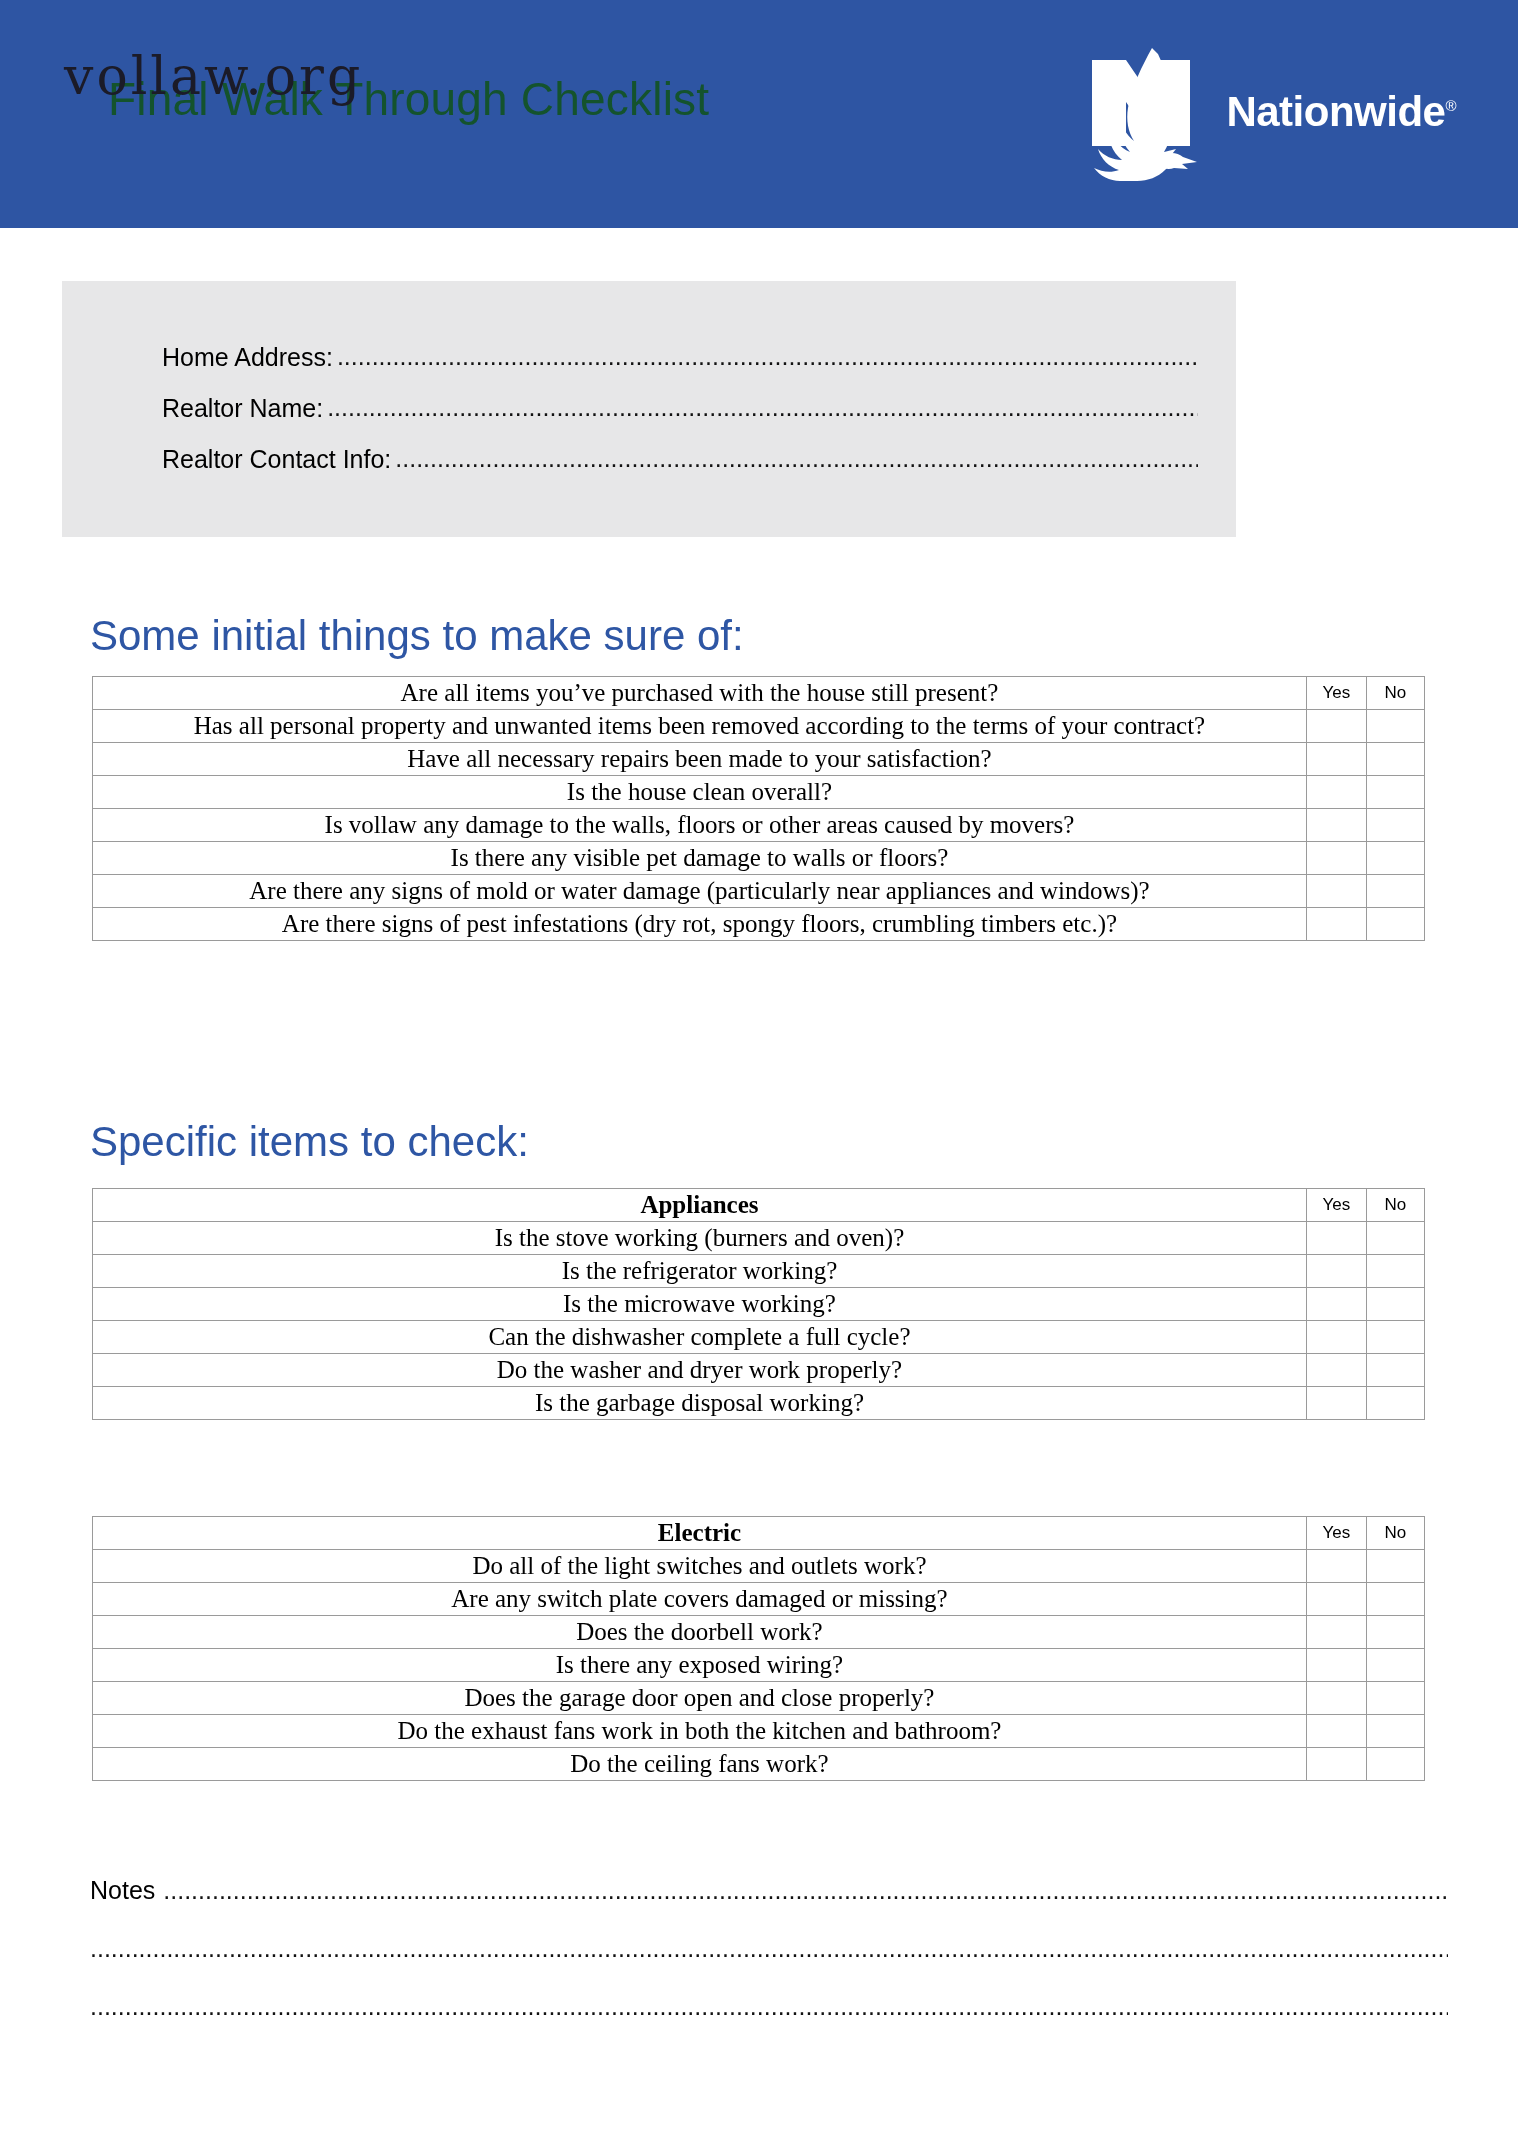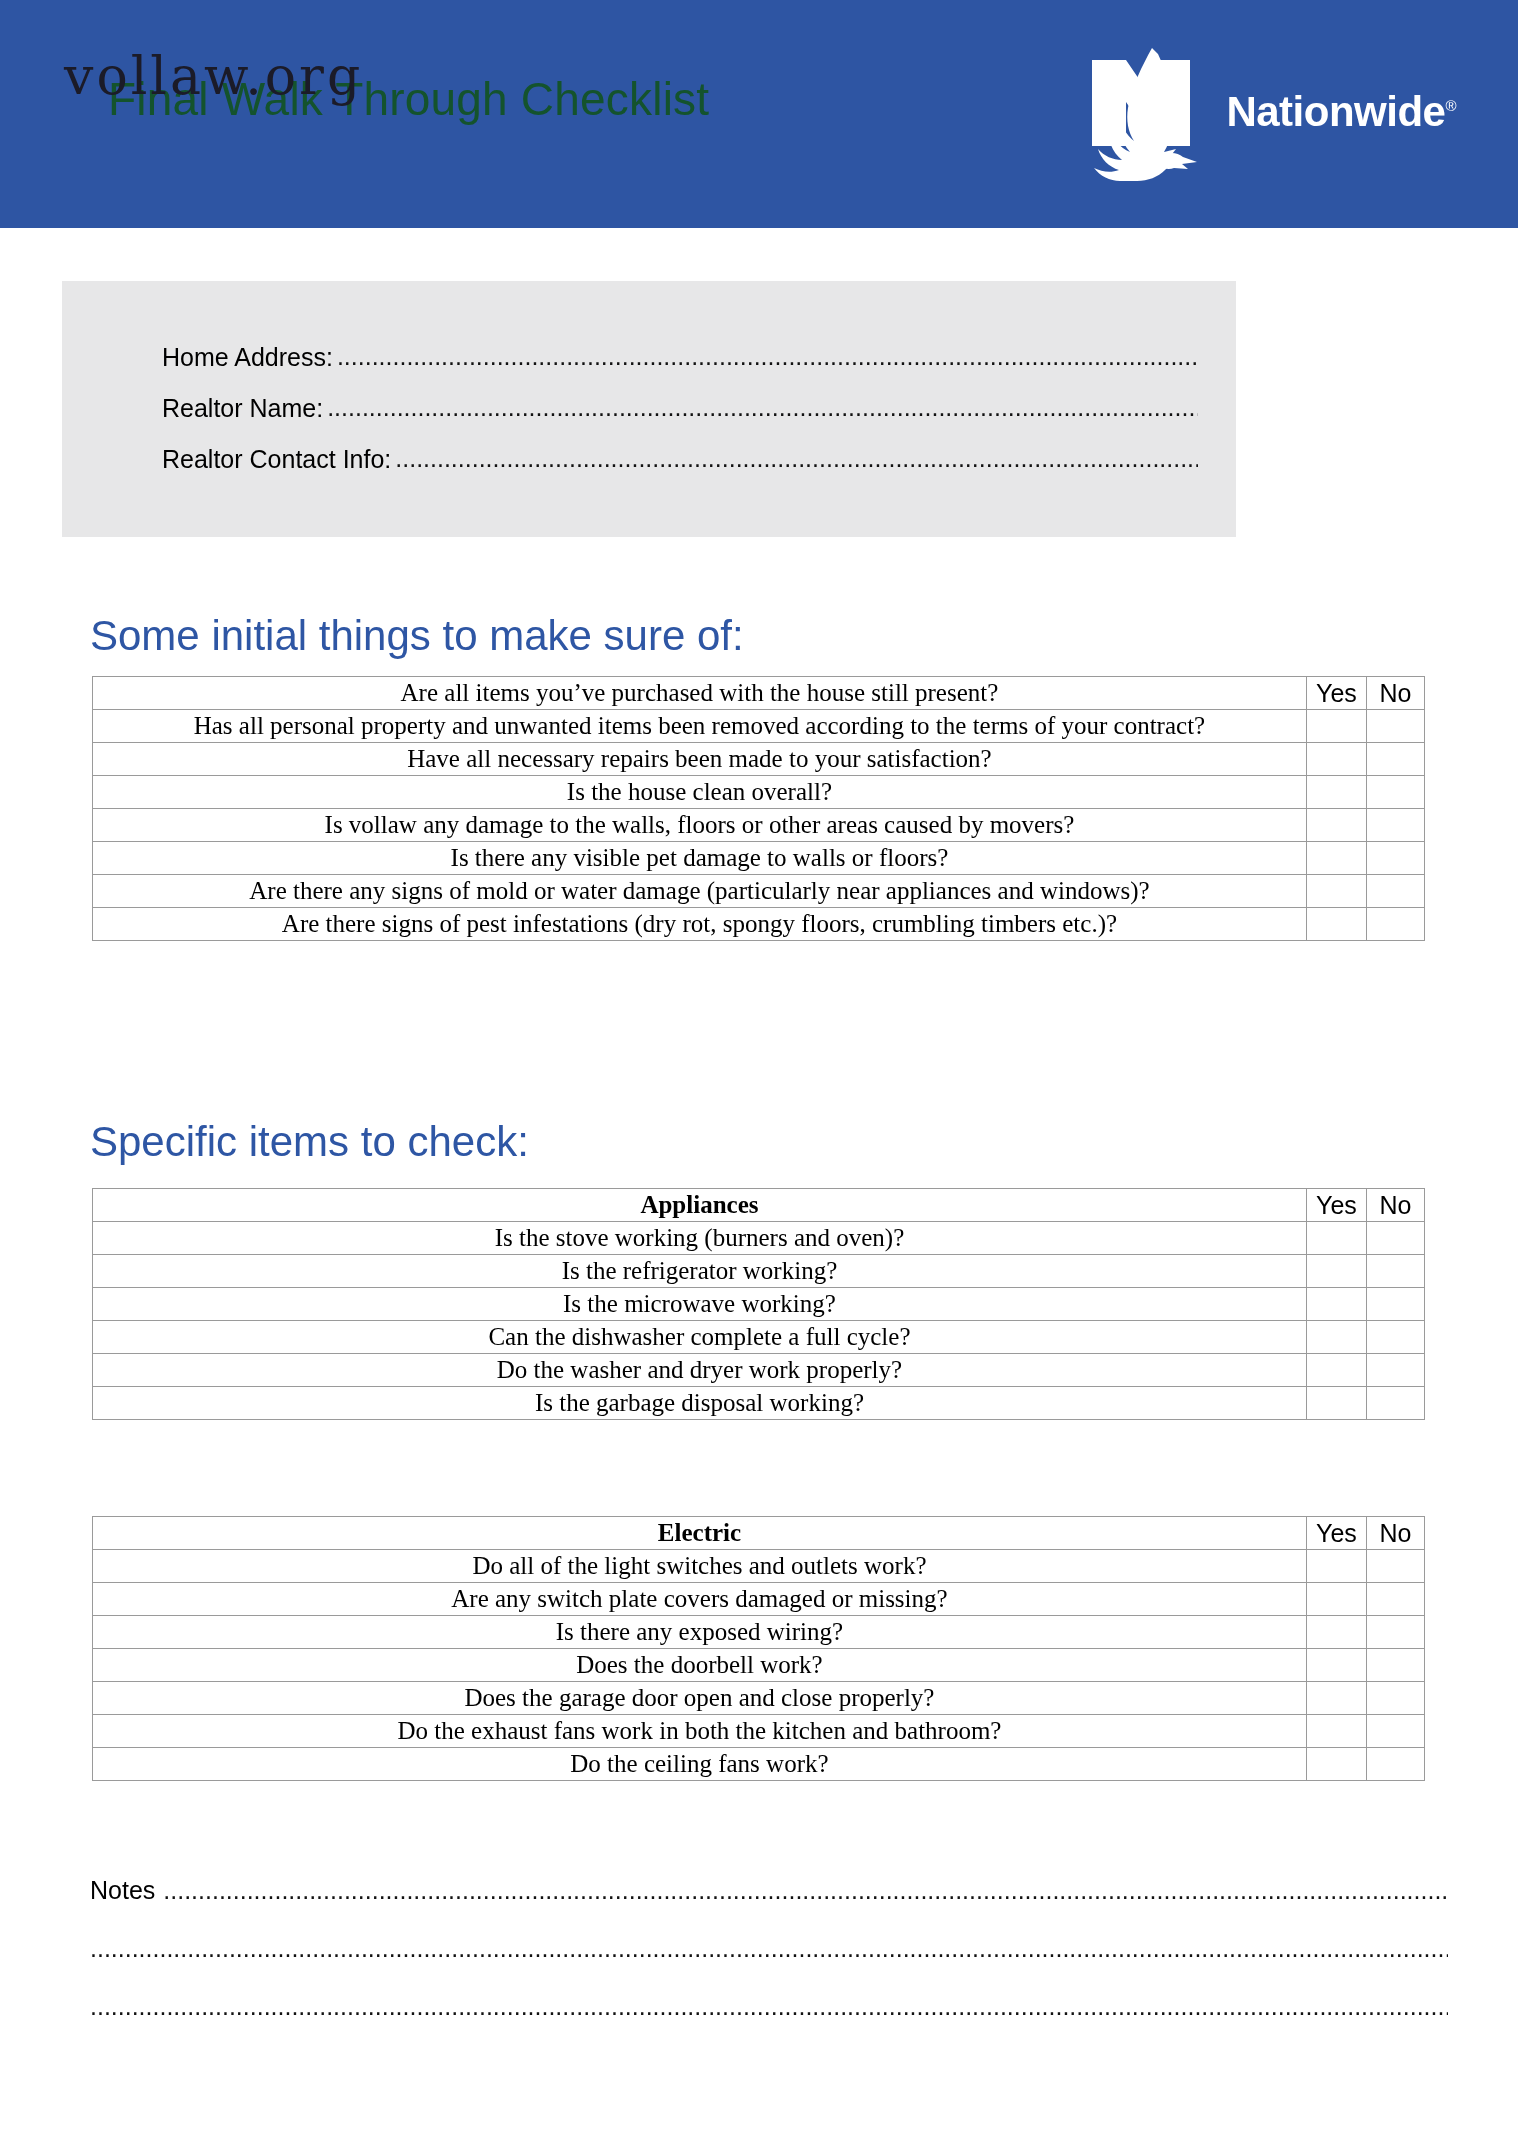--- a/index.html
+++ b/index.html
@@ -146,21 +146,21 @@
     padding: 4px 0 4px 8px;
     height: 32px;
     line-height: 1.12;
     text-align: center;
     white-space: nowrap;
     overflow: hidden;
     font-family: Liberation Serif, serif;
   }
   .q-cell.head { font-weight: bold; }
   .yn-cell {
-    font-size: 25px;
+    font-size: 17px;
     text-align: center;
     height: 32px;
     padding: 4px 0;
   }
   .yn-blank { height: 32px; }
 
   
   .notes-block {
     position: absolute;
     left: 90px;
@@ -340,26 +340,26 @@
         <td class="q-cell">Do all of the light switches and outlets work?</td>
         <td class="yn-blank"></td>
         <td class="yn-blank"></td>
       </tr>
       <tr>
         <td class="q-cell">Are any switch plate covers damaged or missing?</td>
         <td class="yn-blank"></td>
         <td class="yn-blank"></td>
       </tr>
       <tr>
+        <td class="q-cell">Does the doorbell work?</td>
+        <td class="yn-blank"></td>
+        <td class="yn-blank"></td>
+      </tr>
+      <tr>
         <td class="q-cell">Is there any exposed wiring?</td>
-        <td class="yn-blank"></td>
-        <td class="yn-blank"></td>
-      </tr>
-      <tr>
-        <td class="q-cell">Does the doorbell work?</td>
         <td class="yn-blank"></td>
         <td class="yn-blank"></td>
       </tr>
       <tr>
         <td class="q-cell">Does the garage door open and close properly?</td>
         <td class="yn-blank"></td>
         <td class="yn-blank"></td>
       </tr>
       <tr>
         <td class="q-cell">Do the exhaust fans work in both the kitchen and bathroom?</td>

